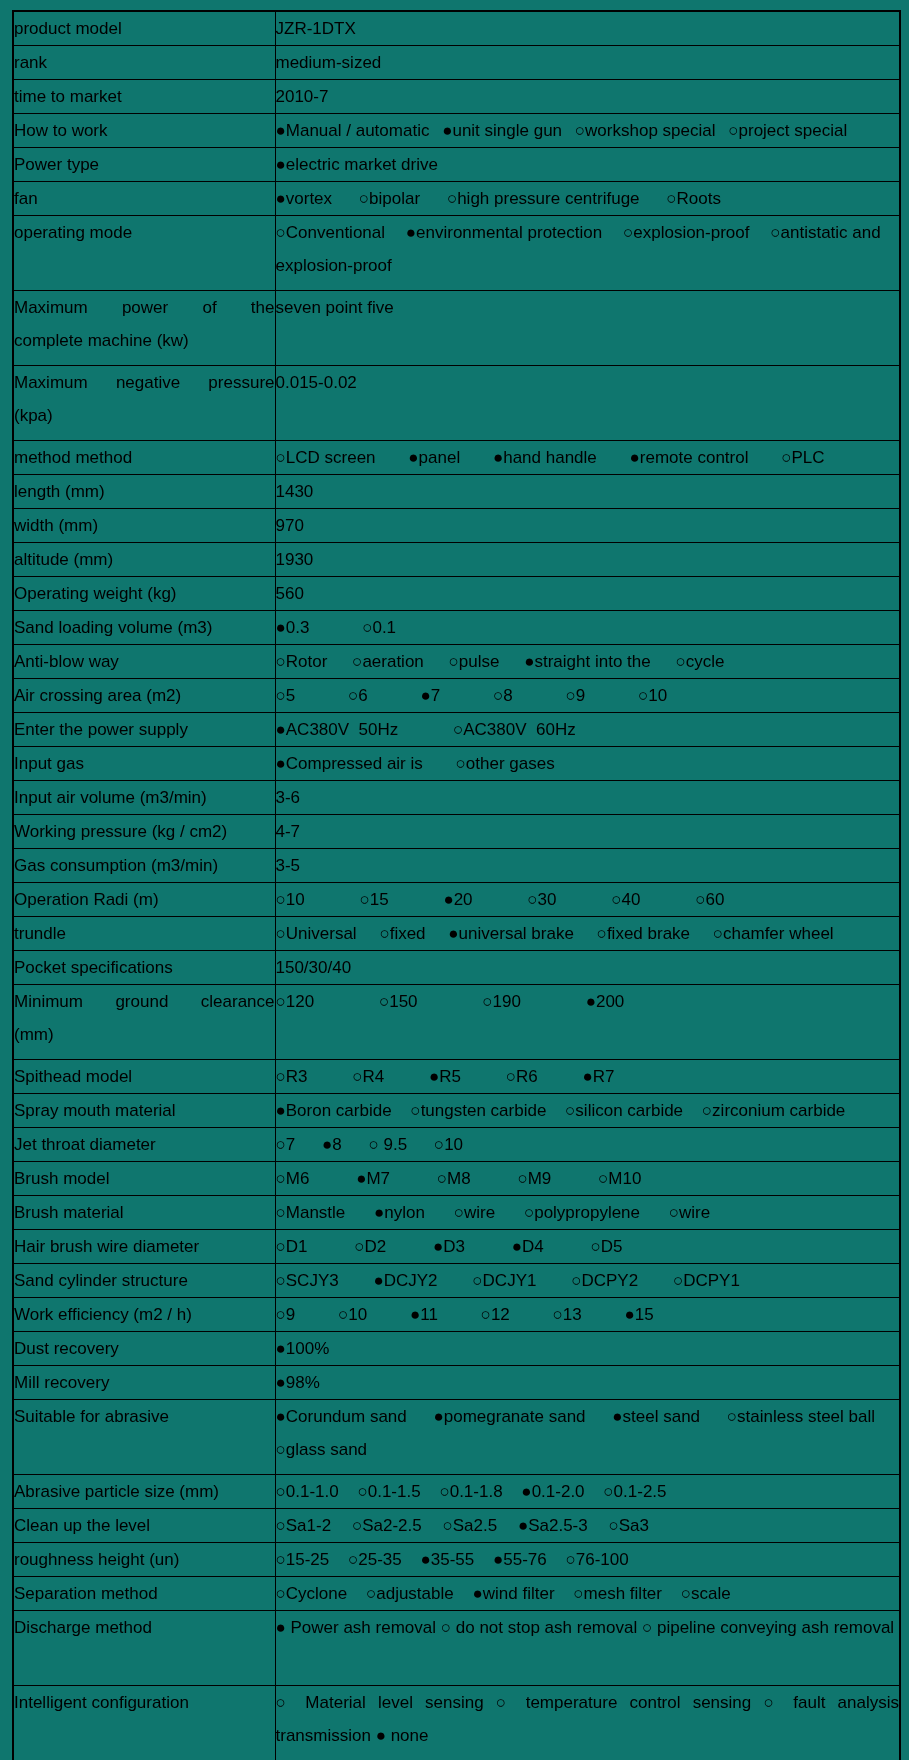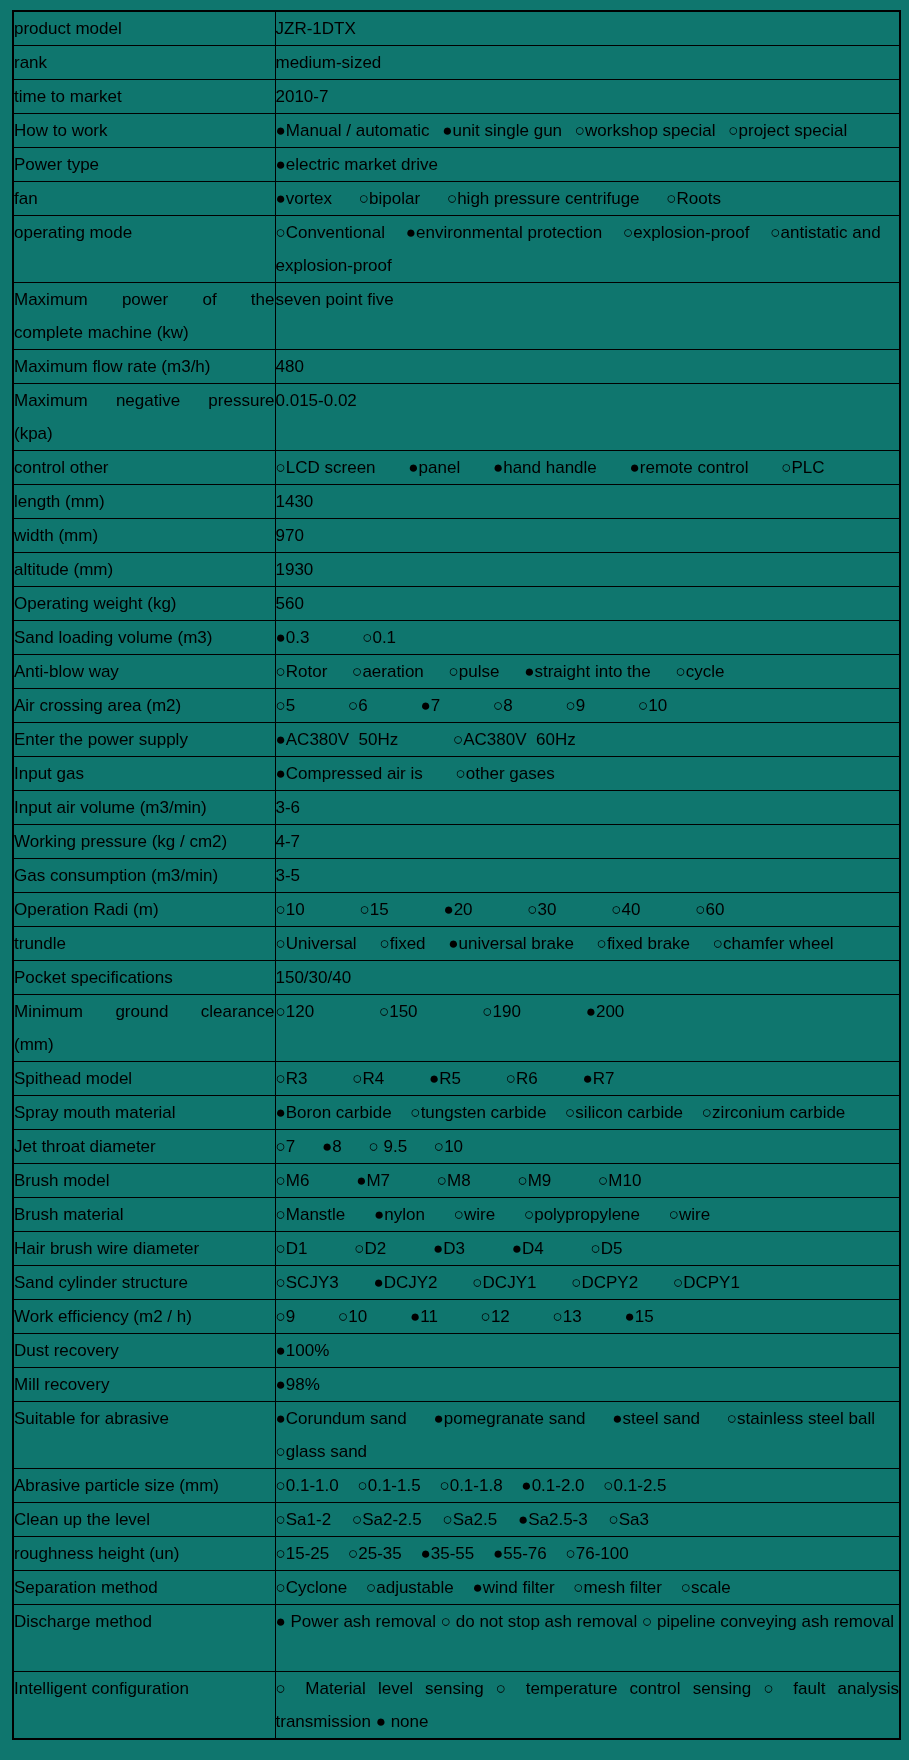--- a/index.html
+++ b/index.html
@@ -20,21 +20,21 @@
   }
   table.spec td{
     border:1px solid #000000;
     vertical-align:top;
     font-size:17px;
     line-height:33px;
     padding:0;
     overflow:hidden;
   }
   tr.row{height:33px;}
-  tr.row.tall{height:67px;}
+  tr.row.tall{height:75px;}
   .label-cell{padding-left:12px;padding-right:9px;}
   .value-cell{padding-left:14px;padding-right:8px;margin-left:32px;}
   .jline{text-align:justify;text-align-last:justify;}
   .value-cell.justify{text-align:justify;}
   .opt{white-space:normal;}
   .mk{display:inline;}
 </style>
 </head>
 <body>
 
@@ -73,33 +73,29 @@
           <td class="label-cell"><span>operating mode</span></td>
           <td class="value-cell"><span class="opt" style="padding-right: 16px;"><span class="mk">○</span><span>Conventional</span></span> <span class="opt" style="padding-right: 16px;"><span class="mk">●</span><span>environmental protection</span></span> <span class="opt" style="padding-right: 16px;"><span class="mk">○</span><span>explosion-proof</span></span> <span class="opt"><span class="mk">○</span><span>antistatic and explosion-proof</span></span> </td>
         </tr>
         <tr class="row tall">
           <td class="label-cell">
             <div class="jline">Maximum power of the</div>
             <div>complete machine (kw)</div>
           </td>
           <td class="value-cell"><span>seven point five</span></td>
         </tr>
-        <tr class="row">
-          <td class="label-cell"><span>Maximum flow rate (m3/h)</span></td>
-          <td class="value-cell"><span>480</span></td>
-        </tr>
         <tr class="row tall">
           <td class="label-cell">
             <div class="jline">Maximum negative pressure</div>
             <div>(kpa)</div>
           </td>
           <td class="value-cell"><span>0.015-0.02</span></td>
         </tr>
         <tr class="row">
-          <td class="label-cell"><span>control other</span></td>
+          <td class="label-cell"><span>method method</span></td>
           <td class="value-cell"><span class="opt" style="padding-right: 28px;"><span class="mk">○</span><span>LCD screen</span></span> <span class="opt" style="padding-right: 28px;"><span class="mk">●</span><span>panel</span></span> <span class="opt" style="padding-right: 28px;"><span class="mk">●</span><span>hand handle</span></span> <span class="opt" style="padding-right: 28px;"><span class="mk">●</span><span>remote control</span></span> <span class="opt"><span class="mk">○</span><span>PLC</span></span> </td>
         </tr>
         <tr class="row">
           <td class="label-cell"><span>length (mm)</span></td>
           <td class="value-cell"><span>1430</span></td>
         </tr>
         <tr class="row">
           <td class="label-cell"><span>width (mm)</span></td>
           <td class="value-cell"><span>970</span></td>
         </tr>

